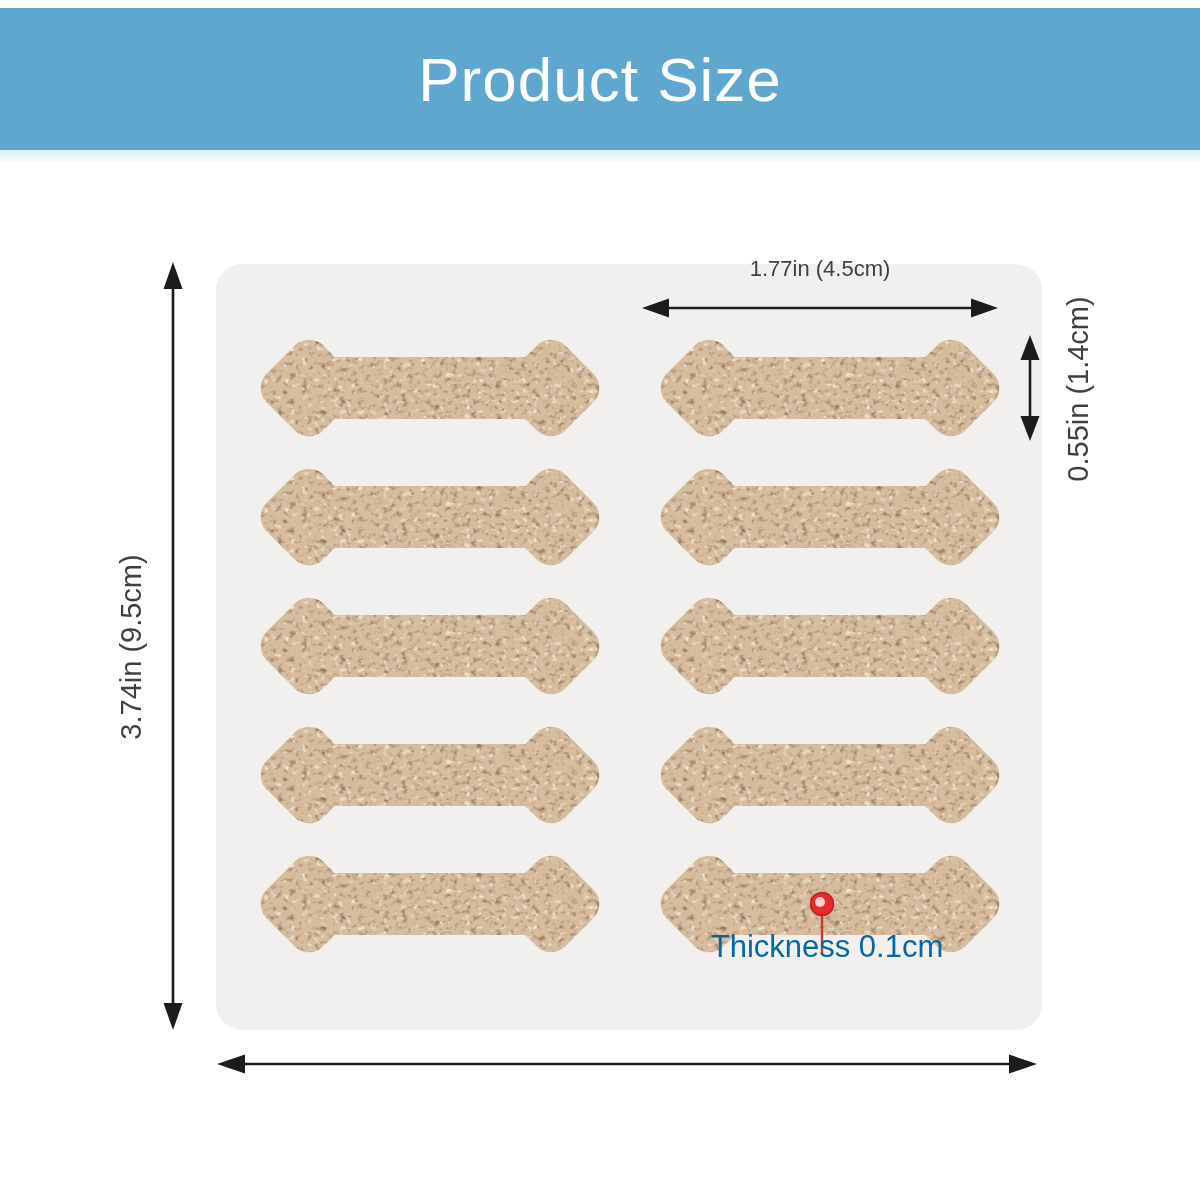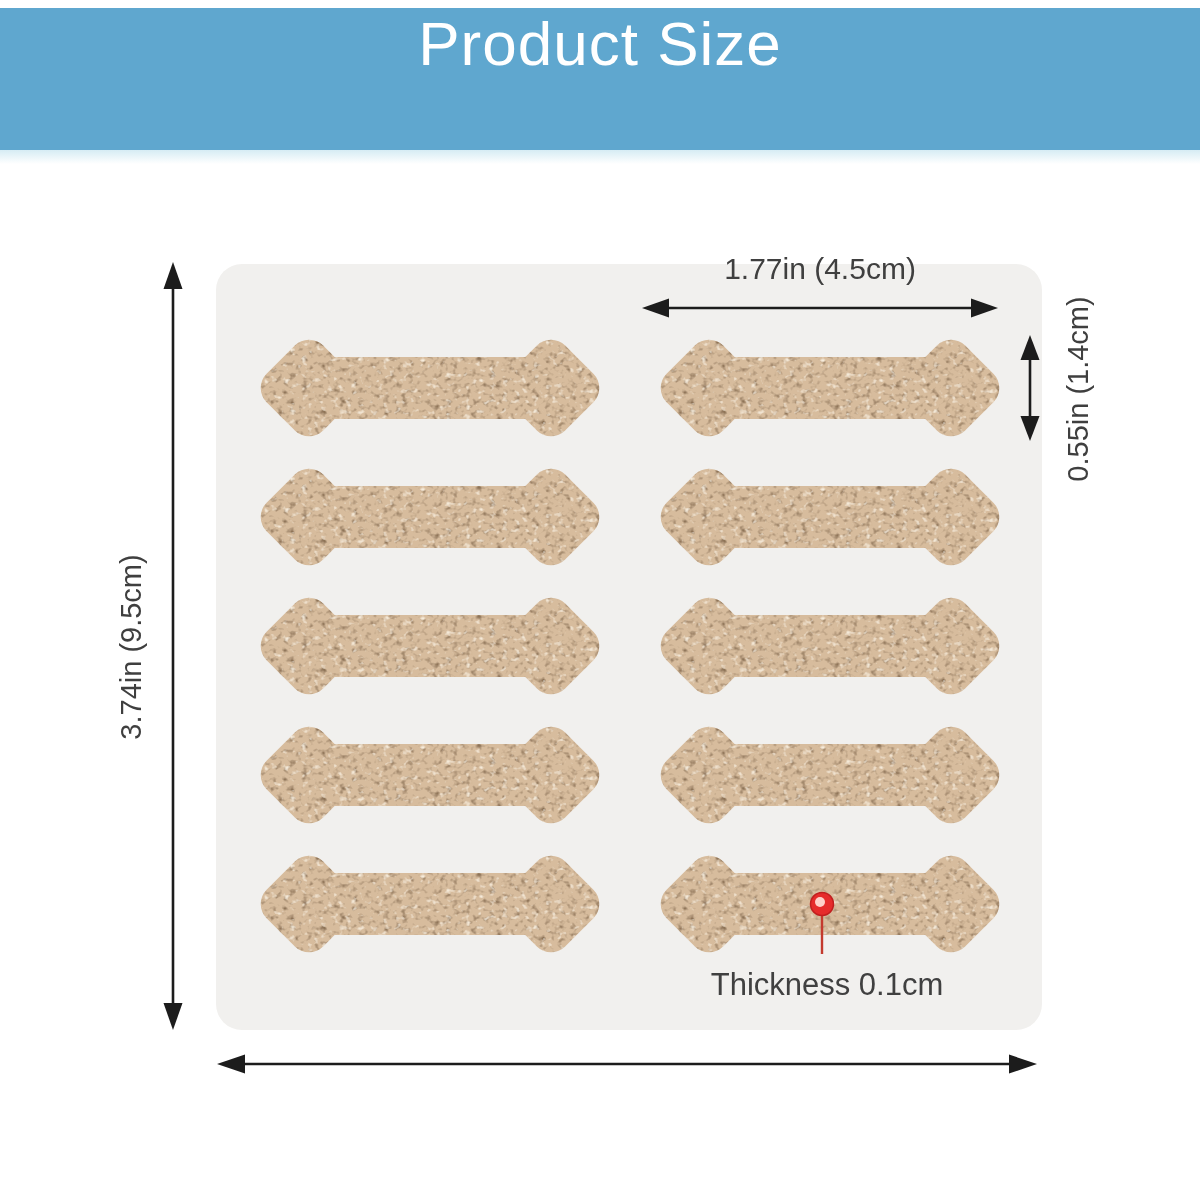--- a/index.html
+++ b/index.html
@@ -4,21 +4,21 @@
 <style>
   html,body{margin:0;padding:0;background:#ffffff;}
   .stage{
     position:relative;width:1200px;height:1200px;overflow:hidden;
     font-family:"Liberation Sans",sans-serif;background:#ffffff;
   }
   
   .banner{
     position:absolute;left:0;top:8px;width:1200px;height:142px;
     background:var(--header-bg,#5fa7cf);
-    display:flex;align-items:flex-start;justify-content:center;
+    display:flex;align-items:center;justify-content:center;
   }
   .banner h1{
     margin:0;font-size:62px;font-weight:400;letter-spacing:1px;
     color:var(--header-fg,#ffffff);
   }
   .banner-fade{
     position:absolute;left:0;top:150px;width:1200px;height:14px;
     background:linear-gradient(#d6ecf4,#ffffff);
   }
   
@@ -27,21 +27,21 @@
     background:var(--sheet-bg,#f1f0ee);border-radius:26px;
   }
   .grid{position:absolute;left:0;top:0;width:1200px;height:1200px;pointer-events:none;}
   .patch{position:absolute;width:356px;height:114px;overflow:visible;}
   
   .arrow{position:absolute;}
   .arrow line{stroke:var(--arrow-col,#1c1c1c);stroke-width:2.6;}
   .arrow polygon{fill:var(--arrow-col,#1c1c1c);}
   .dim-label{
     position:absolute;color:var(--dim-col,#3f3f3f);
-    font-size:30px;line-height:34px;text-align:center;white-space:nowrap;
+    font-size:22px;line-height:34px;text-align:center;white-space:nowrap;
   }
   .rot{transform:rotate(-90deg);transform-origin:center center;font-size:29px;}
   .defs-hidden{position:absolute;width:0;height:0;overflow:hidden;}
   .pin{position:absolute;overflow:visible;}
 </style>
 </head>
 <body>
 
 <div class="stage">
 
@@ -140,15 +140,15 @@
     <polygon points="0,12 28,2.5 28,21.5"></polygon>
     <polygon points="820,12 792,2.5 792,21.5"></polygon>
   </svg>
 
   <svg class="pin" style="left:807px;top:890px;width:30px;height:66px" viewBox="0 0 30 66">
     <line x1="15" y1="24" x2="15" y2="64" stroke="#c43a2e" stroke-width="2.4"></line>
     <circle cx="15" cy="14" r="11.5" fill="var(--pin-red,#e62b2b)"></circle>
     <circle cx="15" cy="14" r="11.5" fill="none" stroke="#c01f1f" stroke-width="1.5"></circle>
     <circle cx="13" cy="12" r="5" fill="#ffd9d2" opacity="0.95"></circle>
   </svg>
-  <div class="dim-label" style="left:627px;top:968px;width:400px;font-size:31px;color:#404040">Thickness 0.1cm</div>
+  <div class="dim-label" style="left:627px;top:930px;width:400px;font-size:31px;color:#0369a1">Thickness 0.1cm</div>
 
 </div>
 
 </body></html>

